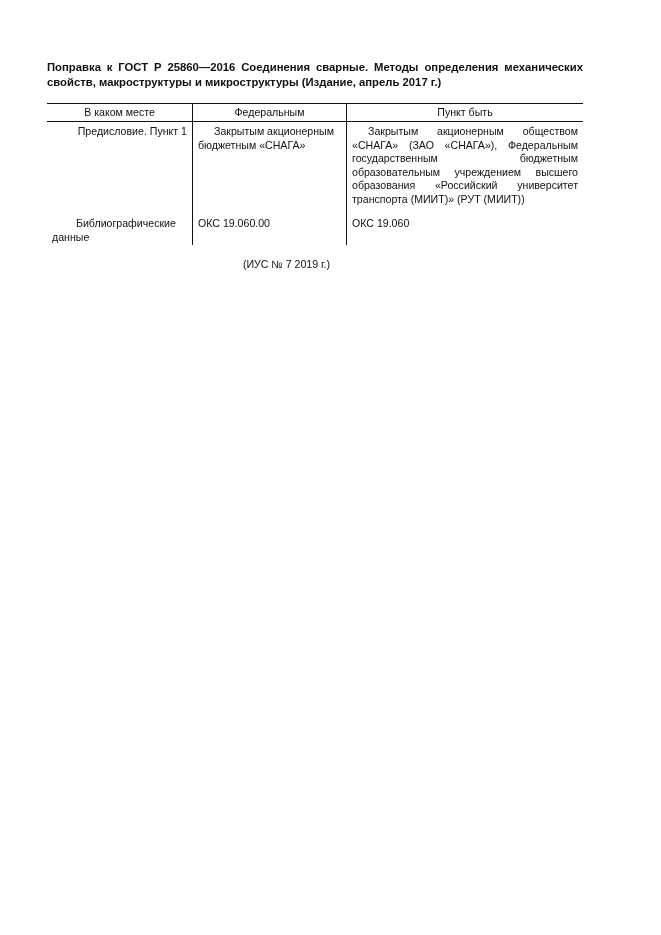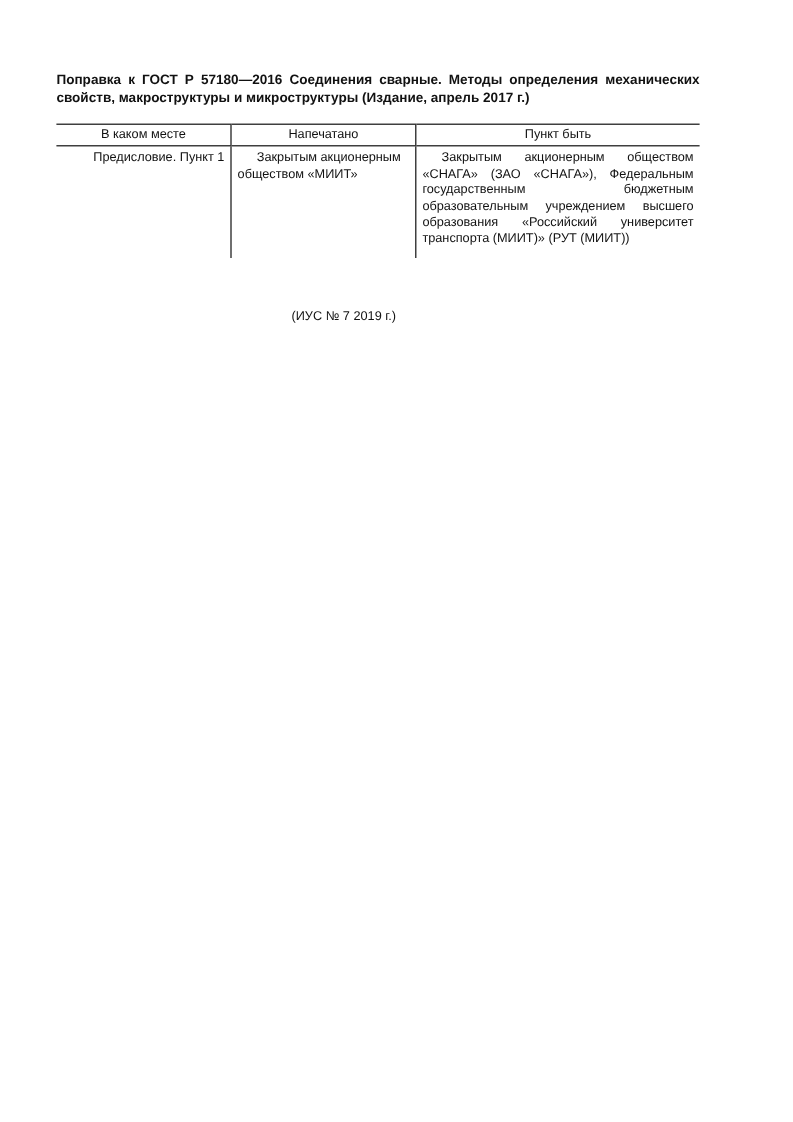--- a/index.html
+++ b/index.html
@@ -20,32 +20,37 @@
   .ind { text-indent: 16px; }
   .row1 td { height: 90px; }
   .row2 td { height: 28px; padding-top: 2px; }
   .row2 td.c1 { text-align: left; text-indent: 24px; }
   .footer { position: absolute; left: 0; width: 573px; top: 258px;
             text-align: center; font-size: 10.6px; }
 </style>
 </head>
 <body>
 
-<div class="title">Поправка к ГОСТ Р 57180—2016 Соединения сварные. Методы определения механических свойств, макроструктуры и микроструктуры (Издание, апрель 2017 г.)</div>
+<div class="title">Поправка к ГОСТ Р 25860—2016 Соединения сварные. Методы определения механических свойств, макроструктуры и микроструктуры (Издание, апрель 2017 г.)</div>
 
 <table class="tbl">
   <thead>
     <tr>
       <th class="c1">В каком месте</th>
-      <th class="c2">Напечатано</th>
+      <th class="c2">Федеральным</th>
       <th class="c3">Пункт быть</th>
     </tr>
   </thead>
   <tbody>
     <tr class="row1">
       <td class="c1 right">Предисловие. Пункт 1</td>
-      <td class="c2 ind">Закрытым акционерным обществом «МИИТ»</td>
+      <td class="c2 ind">Закрытым акционерным бюджетным «СНАГА»</td>
       <td class="c3 just">Закрытым акционерным обществом «СНАГА» (ЗАО «СНАГА»), Федеральным государственным бюджетным образовательным учреждением высшего образования «Российский университет транспорта (МИИТ)» (РУТ (МИИТ))</td>
+    </tr>
+    <tr class="row2">
+      <td class="c1">Библиографические данные</td>
+      <td class="c2">ОКС 19.060.00</td>
+      <td class="c3">ОКС 19.060</td>
     </tr>
   </tbody>
 </table>
 
 <div class="footer">(ИУС № 7  2019 г.)</div>
 
 </body></html>

